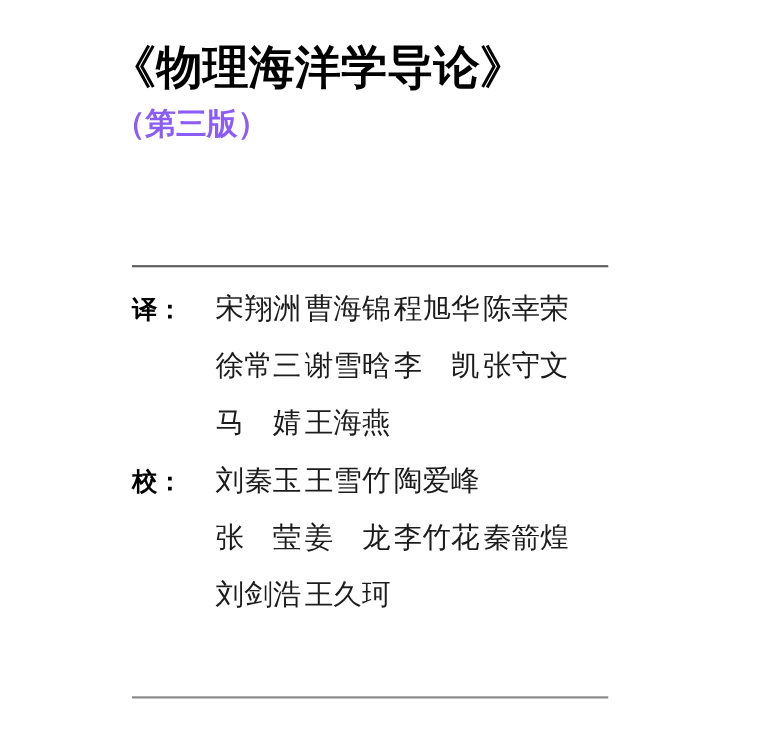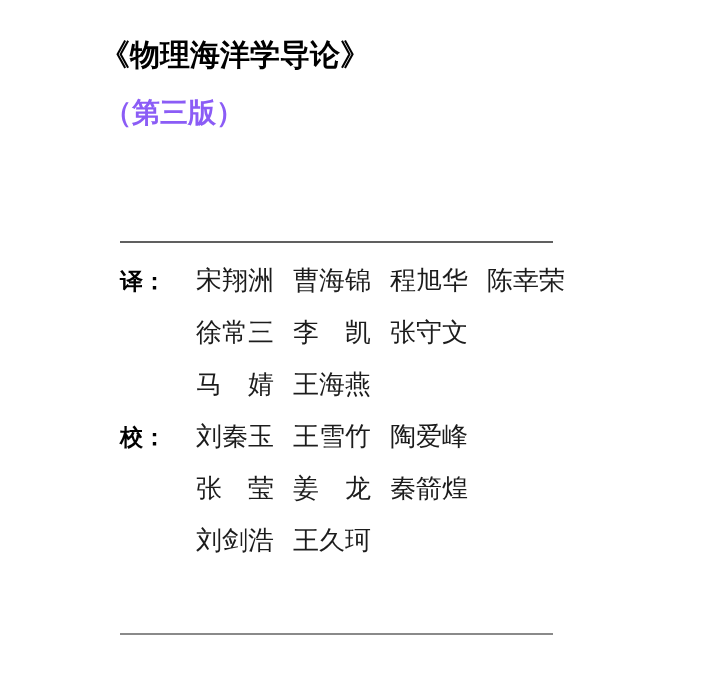--- a/index.html
+++ b/index.html
@@ -15,21 +15,21 @@
     overflow: hidden;
     font-family: "Liberation Sans", sans-serif;
   }
   .title {
     position: absolute;
     left: 100px;
     top: 40px;
     margin: 0;
     font-family: "Liberation Sans", sans-serif;
     font-weight: bold;
-    font-size: 30px;
+    font-size: 42px;
     line-height: 1;
     letter-spacing: 0px;
     color: #000000;
     white-space: nowrap;
   }
   .subtitle {
     position: absolute;
     left: 104px;
     top: 99px;
     margin: 0;
@@ -67,21 +67,21 @@
     width: 76px;
     font-family: "Liberation Sans", sans-serif;
     font-weight: bold;
     font-size: 23px;
     line-height: 26px;
     color: #000000;
     white-space: nowrap;
   }
   .names {
     display: flex;
-    gap: 18px;
+    gap: 2px;
   }
   .person-name {
     flex: 0 0 79px;
     width: 79px;
     font-family: "Liberation Serif", serif;
     font-weight: normal;
     font-size: 26px;
     line-height: 26px;
     color: #1c1c1c;
     white-space: nowrap;
@@ -102,20 +102,21 @@
             <span class="person-name">宋翔洲</span>
             <span class="person-name">曹海锦</span>
             <span class="person-name">程旭华</span>
             <span class="person-name">陈幸荣</span>
           </span>
         </div>
         <div class="credit-row">
           <span class="role-label"></span>
           <span class="names">
             <span class="person-name">徐常三</span>
+            <span class="person-name">谢雪晗</span>
             <span class="person-name">李　凯</span>
             <span class="person-name">张守文</span>
           </span>
         </div>
         <div class="credit-row">
           <span class="role-label"></span>
           <span class="names">
             <span class="person-name">马　婧</span>
             <span class="person-name">王海燕</span>
           </span>
@@ -126,20 +127,21 @@
             <span class="person-name">刘秦玉</span>
             <span class="person-name">王雪竹</span>
             <span class="person-name">陶爱峰</span>
           </span>
         </div>
         <div class="credit-row">
           <span class="role-label"></span>
           <span class="names">
             <span class="person-name">张　莹</span>
             <span class="person-name">姜　龙</span>
+            <span class="person-name">李竹花</span>
             <span class="person-name">秦箭煌</span>
           </span>
         </div>
         <div class="credit-row">
           <span class="role-label"></span>
           <span class="names">
             <span class="person-name">刘剑浩</span>
             <span class="person-name">王久珂</span>
           </span>
         </div>

